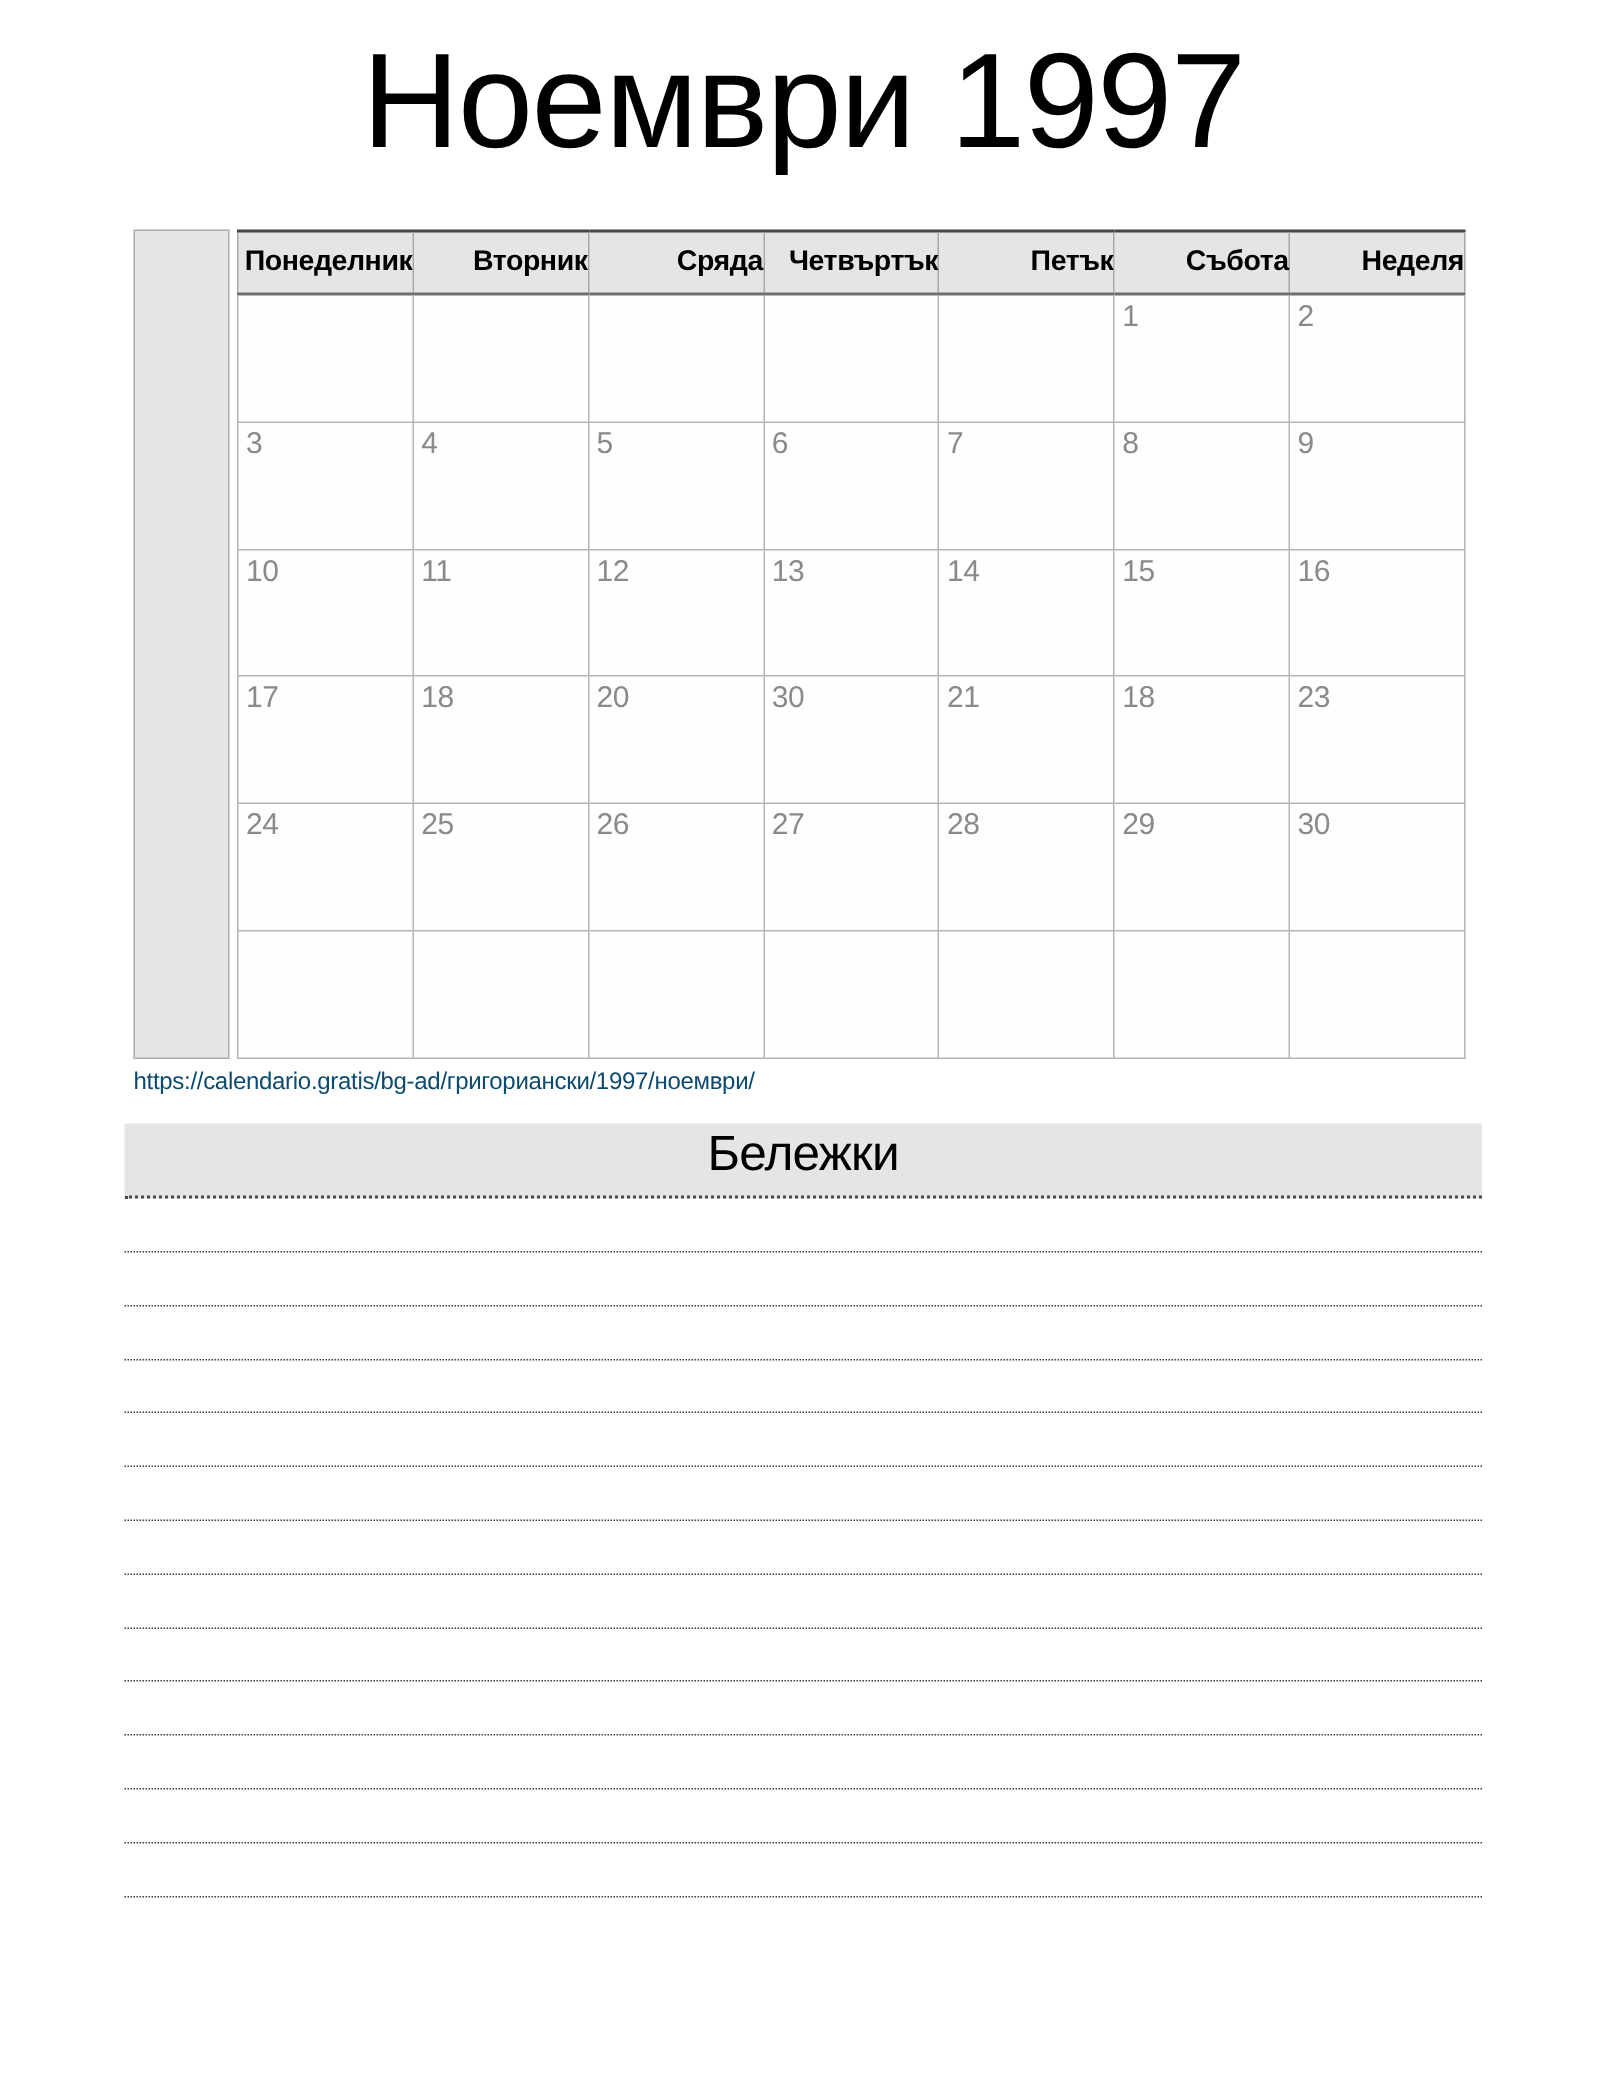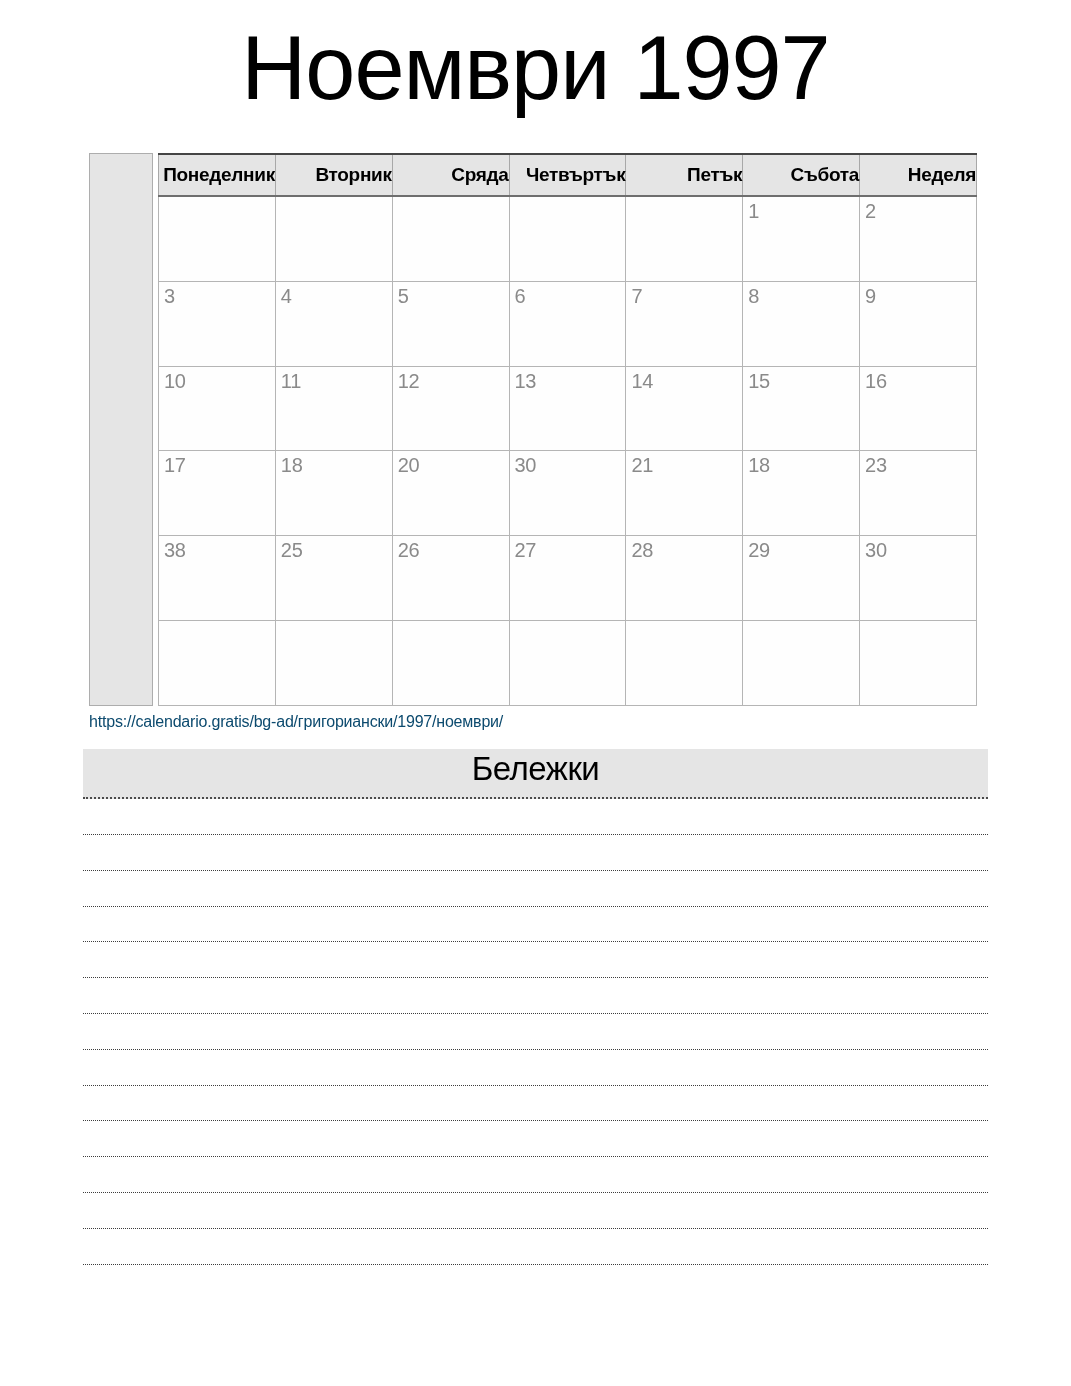--- a/index.html
+++ b/index.html
@@ -147,21 +147,21 @@
         <tr>
           <td><span class="daynum">17</span></td>
           <td><span class="daynum">18</span></td>
           <td><span class="daynum">20</span></td>
           <td><span class="daynum">30</span></td>
           <td><span class="daynum">21</span></td>
           <td><span class="daynum">18</span></td>
           <td><span class="daynum">23</span></td>
         </tr>
         <tr>
-          <td><span class="daynum">38</span></td>
+          <td><span class="daynum">24</span></td>
           <td><span class="daynum">25</span></td>
           <td><span class="daynum">26</span></td>
           <td><span class="daynum">27</span></td>
           <td><span class="daynum">28</span></td>
           <td><span class="daynum">29</span></td>
           <td><span class="daynum">30</span></td>
         </tr>
         <tr>
           <td><span class="daynum"></span></td>
           <td><span class="daynum"></span></td>

